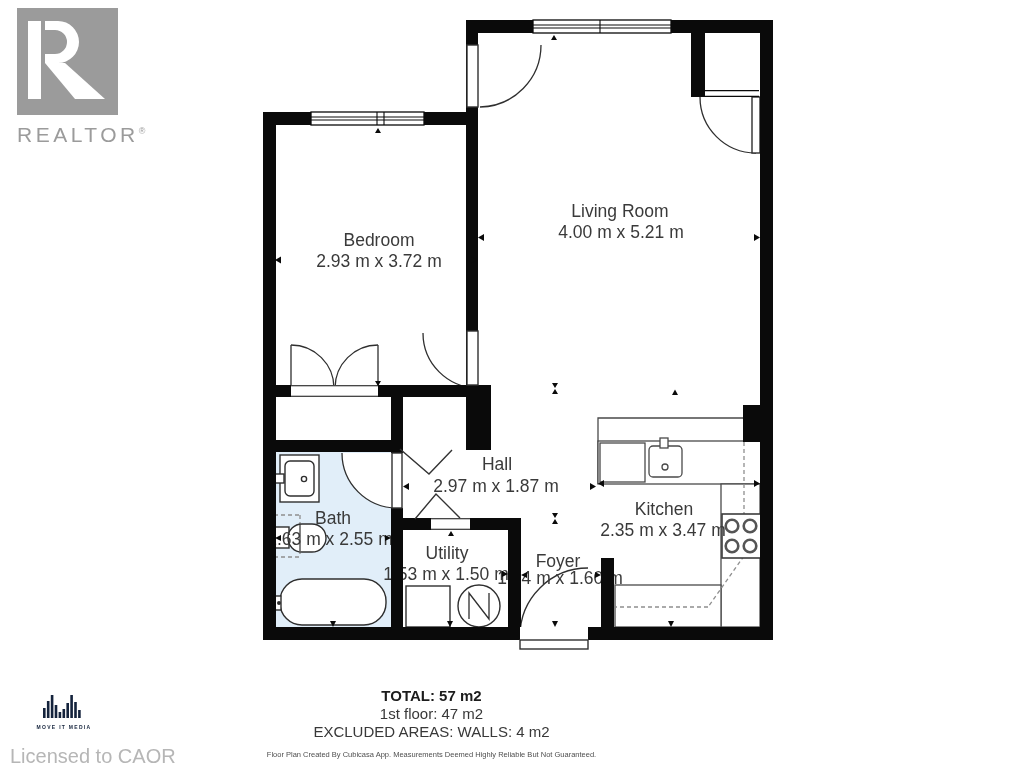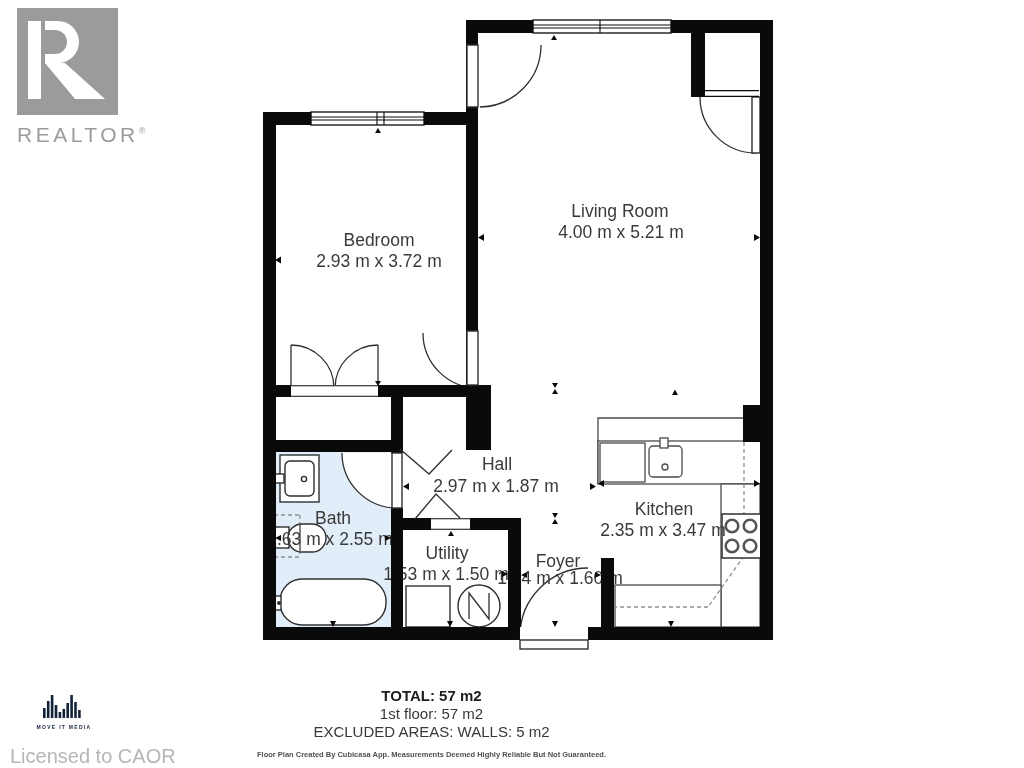--- a/index.html
+++ b/index.html
@@ -19,21 +19,21 @@
   .winline{stroke:#0a0a0a;stroke-width:1.1;}
   .openrect{fill:#fff;}
 
   .realtor{position:absolute;left:9px;top:8px;width:140px;}
   .realtor-word{margin-top:4px;color:#9b9b9b;font-size:21px;letter-spacing:3.5px;}
   .realtor-word sup{font-size:9px;letter-spacing:0;}
 
   .footer{position:absolute;left:0;top:687px;width:847px;text-align:center;color:#383838;}
   .footer .total{font-weight:bold;font-size:15px;color:#1c1c1c;}
   .footer .line{font-size:15px;margin-top:1px;}
-  .footer .disclaimer{margin-top:10px;font-size:7.5px;font-weight:700;color:#4f4f4f;}
+  .footer .disclaimer{margin-top:10px;font-size:7.5px;font-weight:400;color:#4f4f4f;}
 
   .media{position:absolute;left:27px;top:694px;width:58px;text-align:center;}
   .media-word{margin-top:1px;font-size:5px;font-weight:bold;letter-spacing:1.3px;color:#14233c;}
   .licensed{position:absolute;left:2px;top:745px;font-size:20px;color:#b6b6b6;}
 </style>
 </head>
 <body>
 
 <div class="stage">
 
@@ -216,22 +216,22 @@
     </g>
 
     <g>
       <polyline class="chev" points="392,449 421,474 444,450"></polyline>
       <polyline class="chev" points="407,519 428,494 452,518"></polyline>
     </g>
   </svg>
 
   <div class="footer">
     <div class="total">TOTAL: 57 m2</div>
-    <div class="line">1st floor: 57 m2</div>
-    <div class="line">EXCLUDED AREAS: WALLS: 5 m2</div>
+    <div class="line">1st floor: 47 m2</div>
+    <div class="line">EXCLUDED AREAS: WALLS: 4 m2</div>
     <div class="disclaimer">Floor Plan Created By Cubicasa App. Measurements Deemed Highly Reliable But Not Guaranteed.</div>
   </div>
 
   <div class="media">
     <svg width="58" height="25" viewBox="0 0 58 25">
       <g fill="#14233c">
         <rect x="8" y="14" width="2.6" height="10"></rect>
         <rect x="11.9" y="7" width="2.6" height="17"></rect>
         <rect x="15.8" y="1" width="2.6" height="23"></rect>
         <rect x="19.7" y="11" width="2.6" height="13"></rect>

